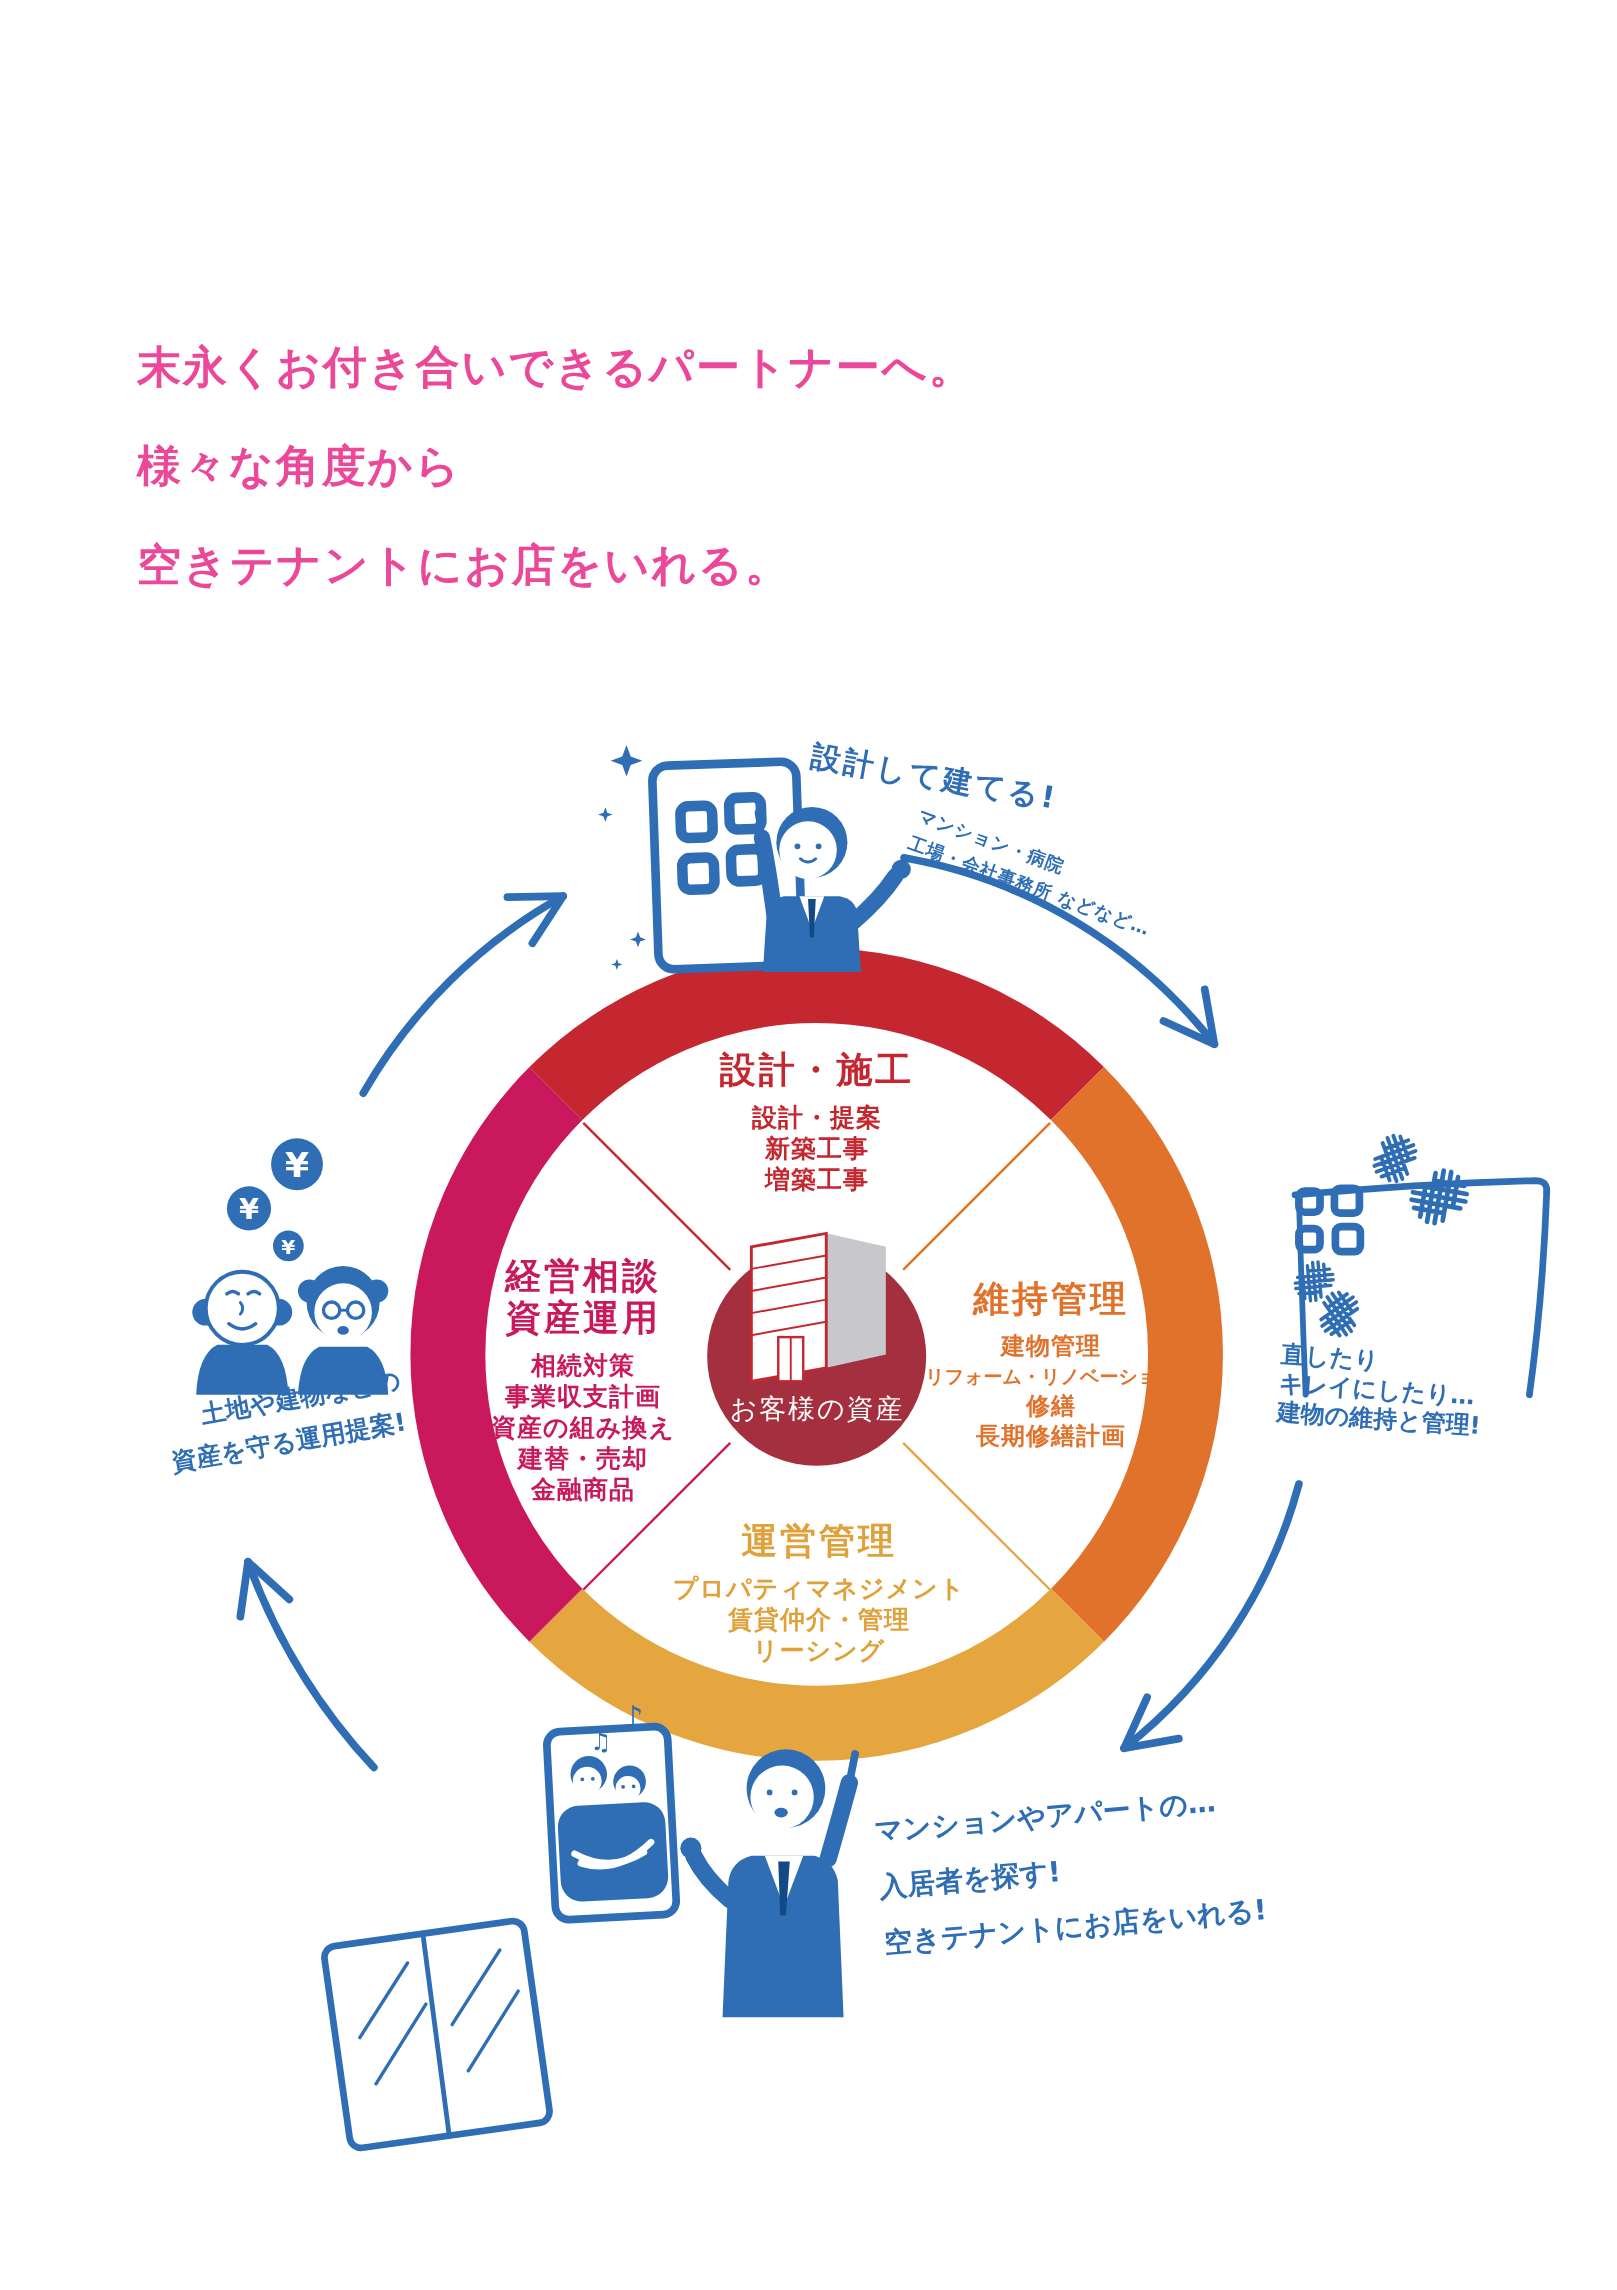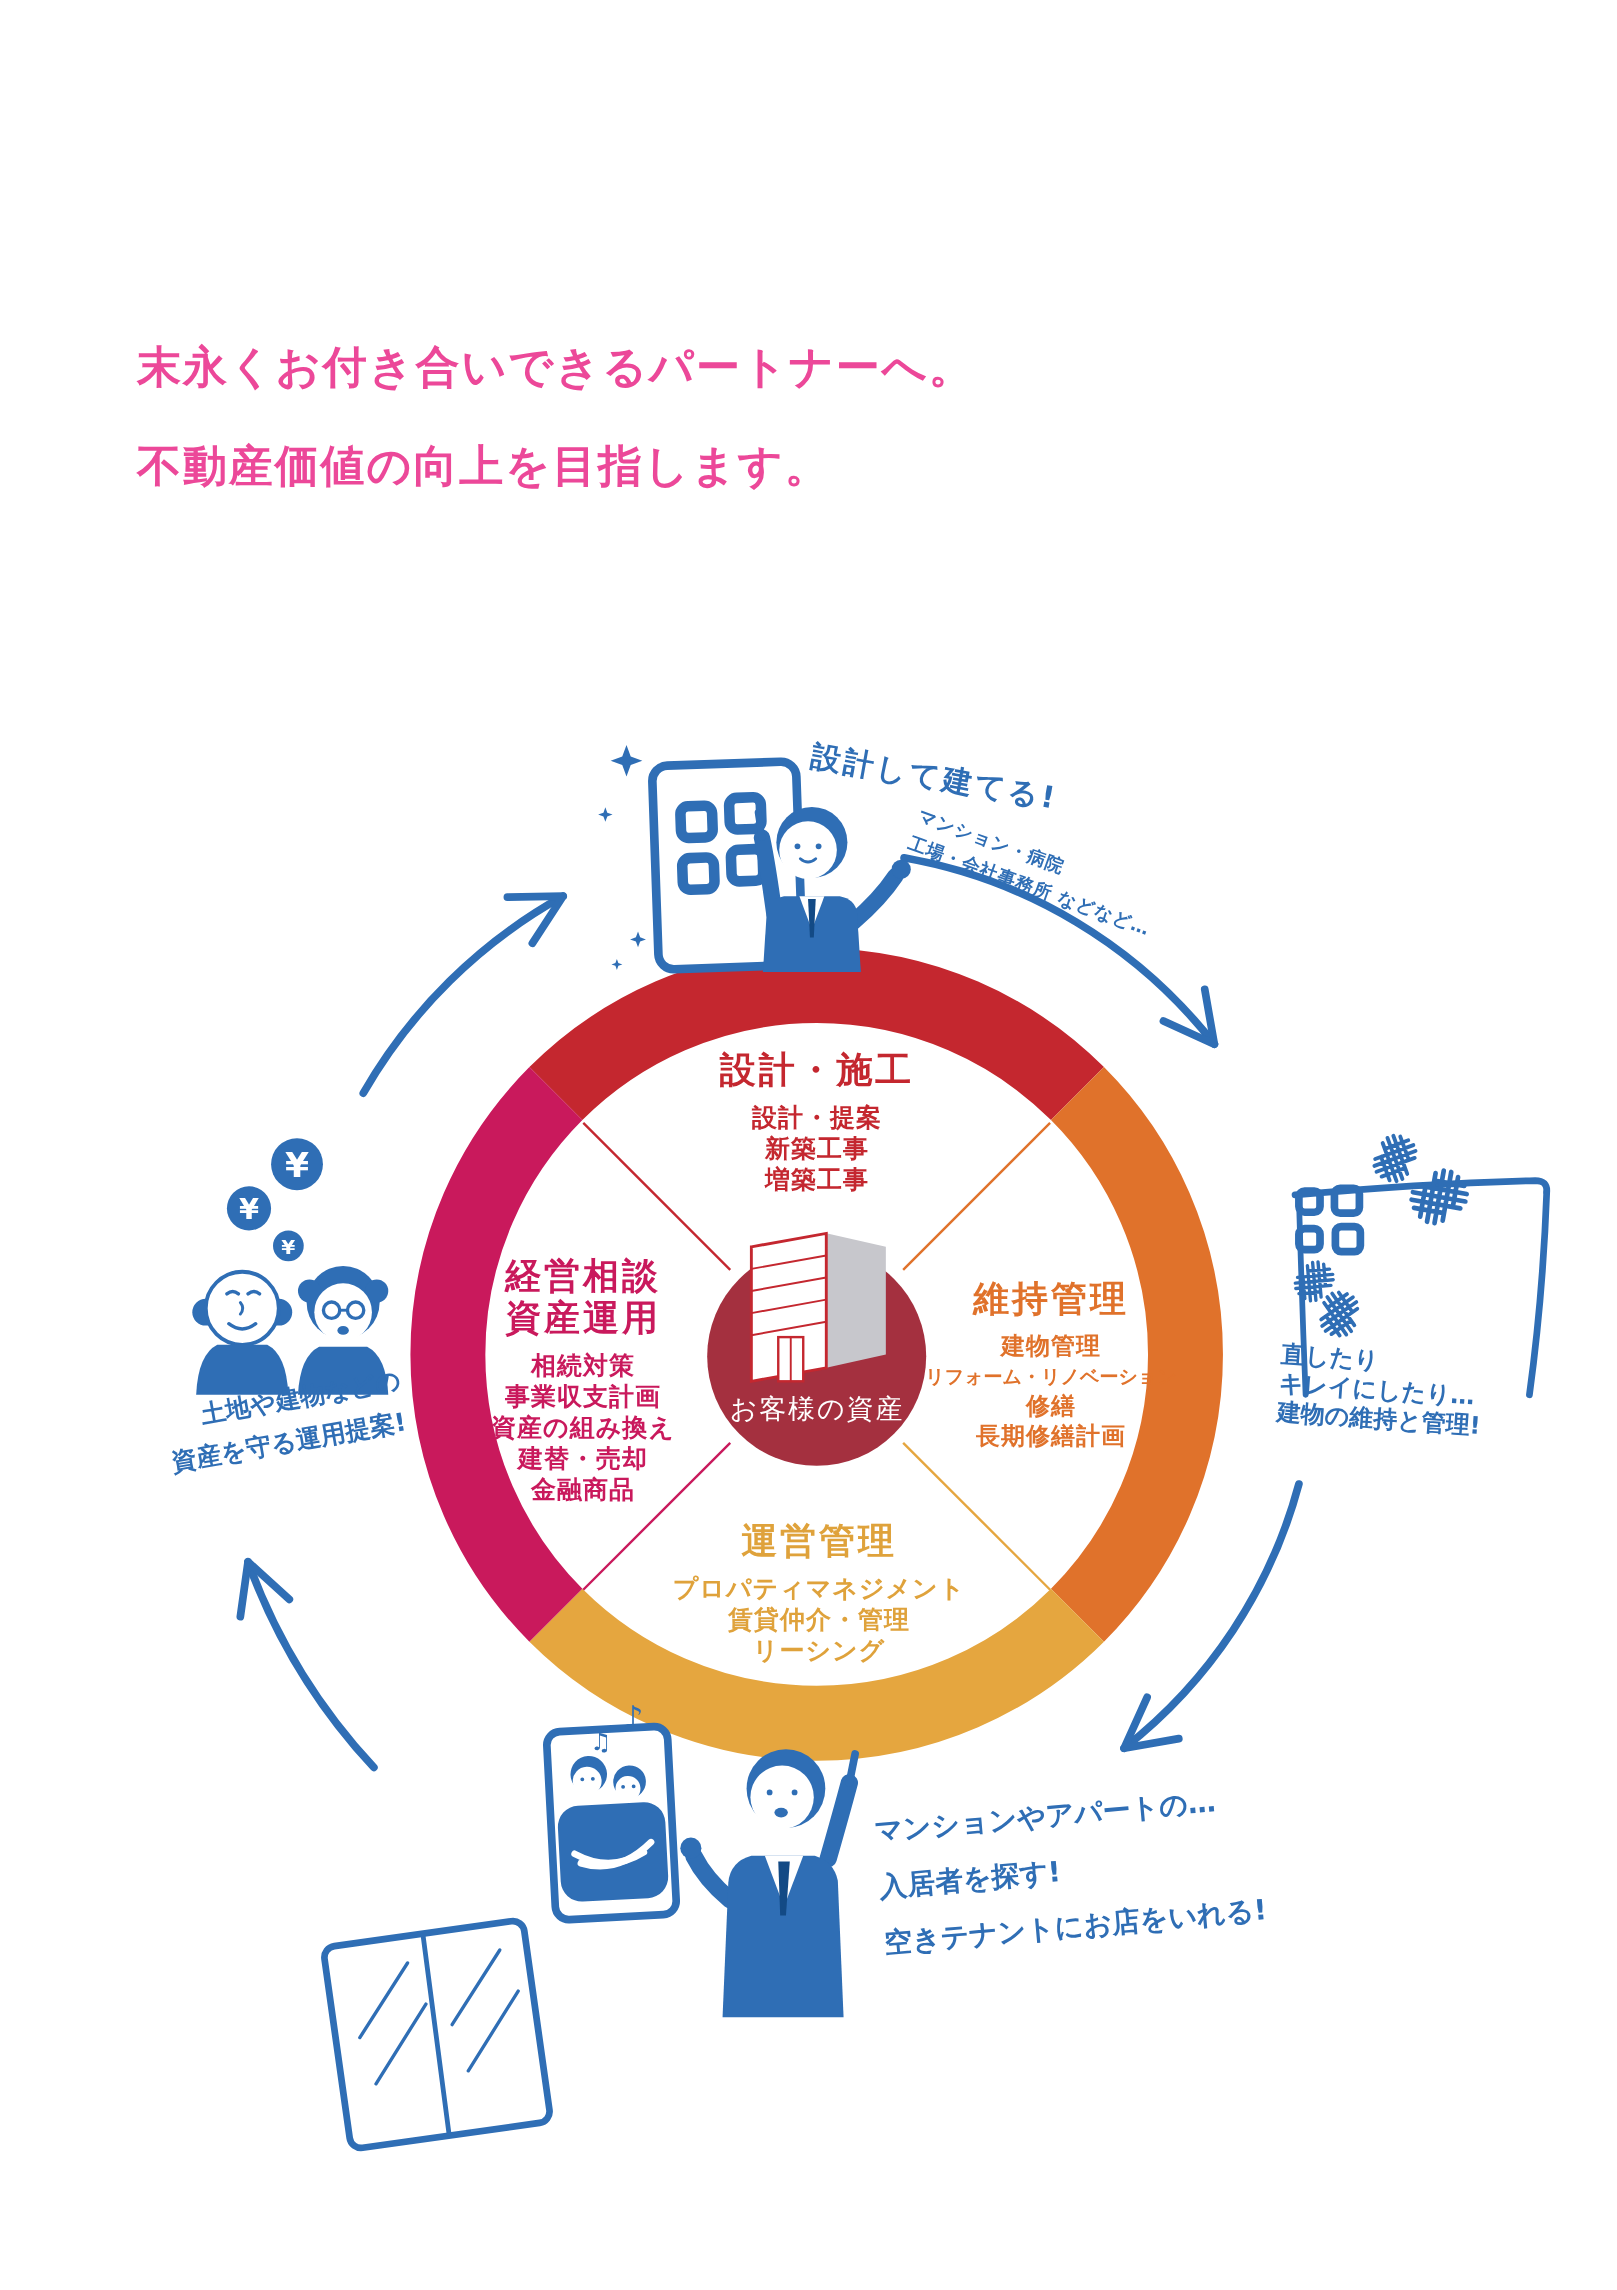--- a/index.html
+++ b/index.html
@@ -215,21 +215,22 @@
         <circle cx="814" cy="1871" r="33" fill="#ffffff"></circle>
         <circle cx="801" cy="1866" r="3" fill="#2f6eb5"></circle>
         <circle cx="827" cy="1866" r="3" fill="#2f6eb5"></circle>
         <ellipse cx="813" cy="1887" rx="7" ry="5" fill="#2f6eb5"></ellipse>
       </g>
     </g>
   </svg>
 
   <div class="abs main-heading">
     <div>末永くお付き合いできるパートナーへ。</div>
-    <div>不動産価値の向上を目指します。</div>
+    <div>様々な角度から</div>
+    <div>空きテナントにお店をいれる。</div>
   </div>
 
   <div class="abs q q-top">
     <div class="q-title">設計・施工</div>
     <div class="q-items">
       <div>設計・提案</div>
       <div>新築工事</div>
       <div>増築工事</div>
     </div>
   </div>

